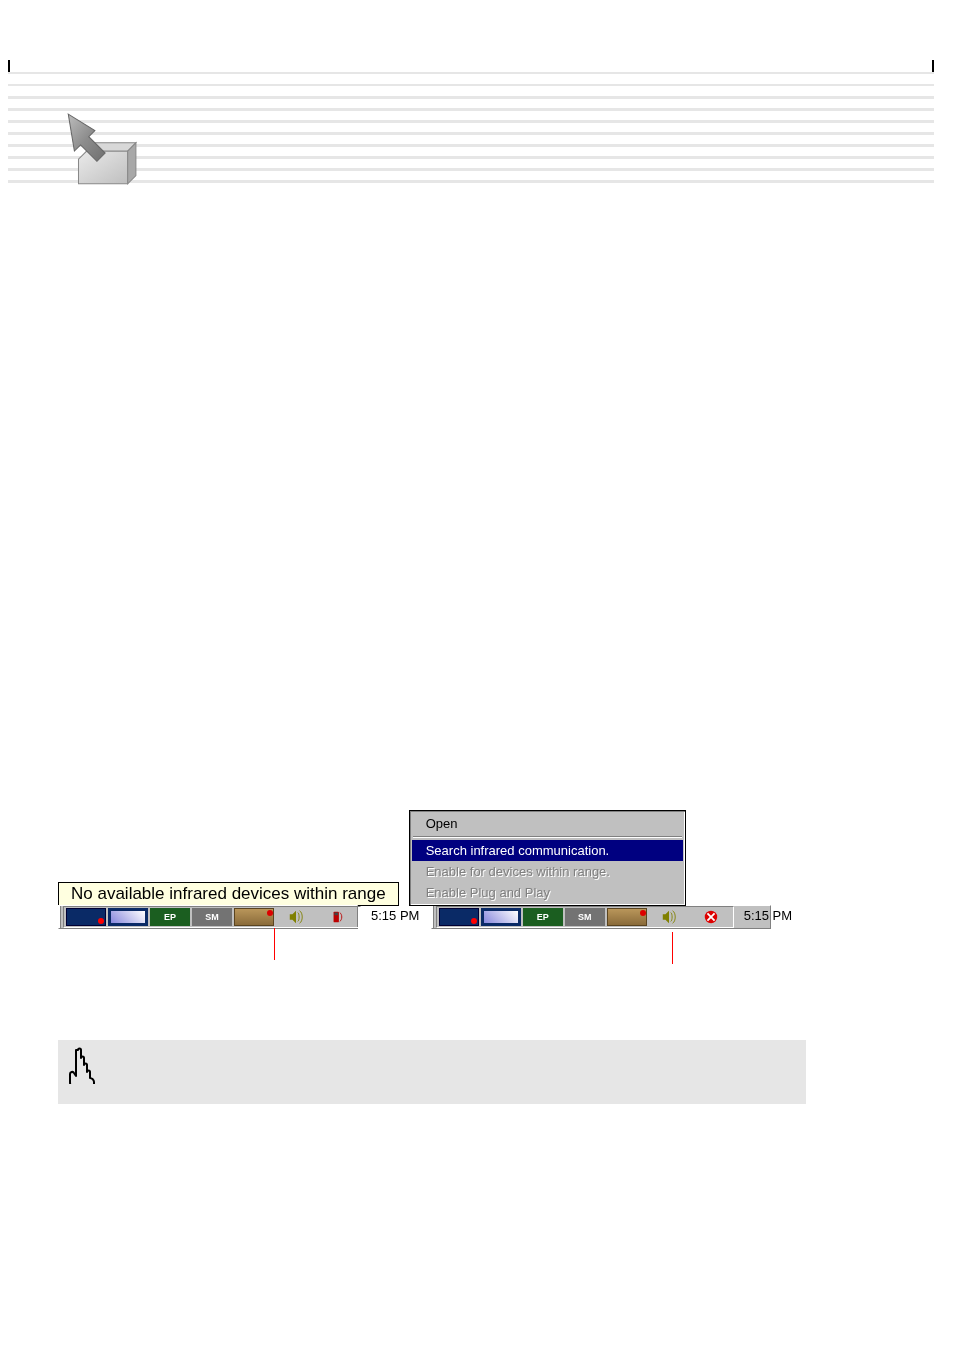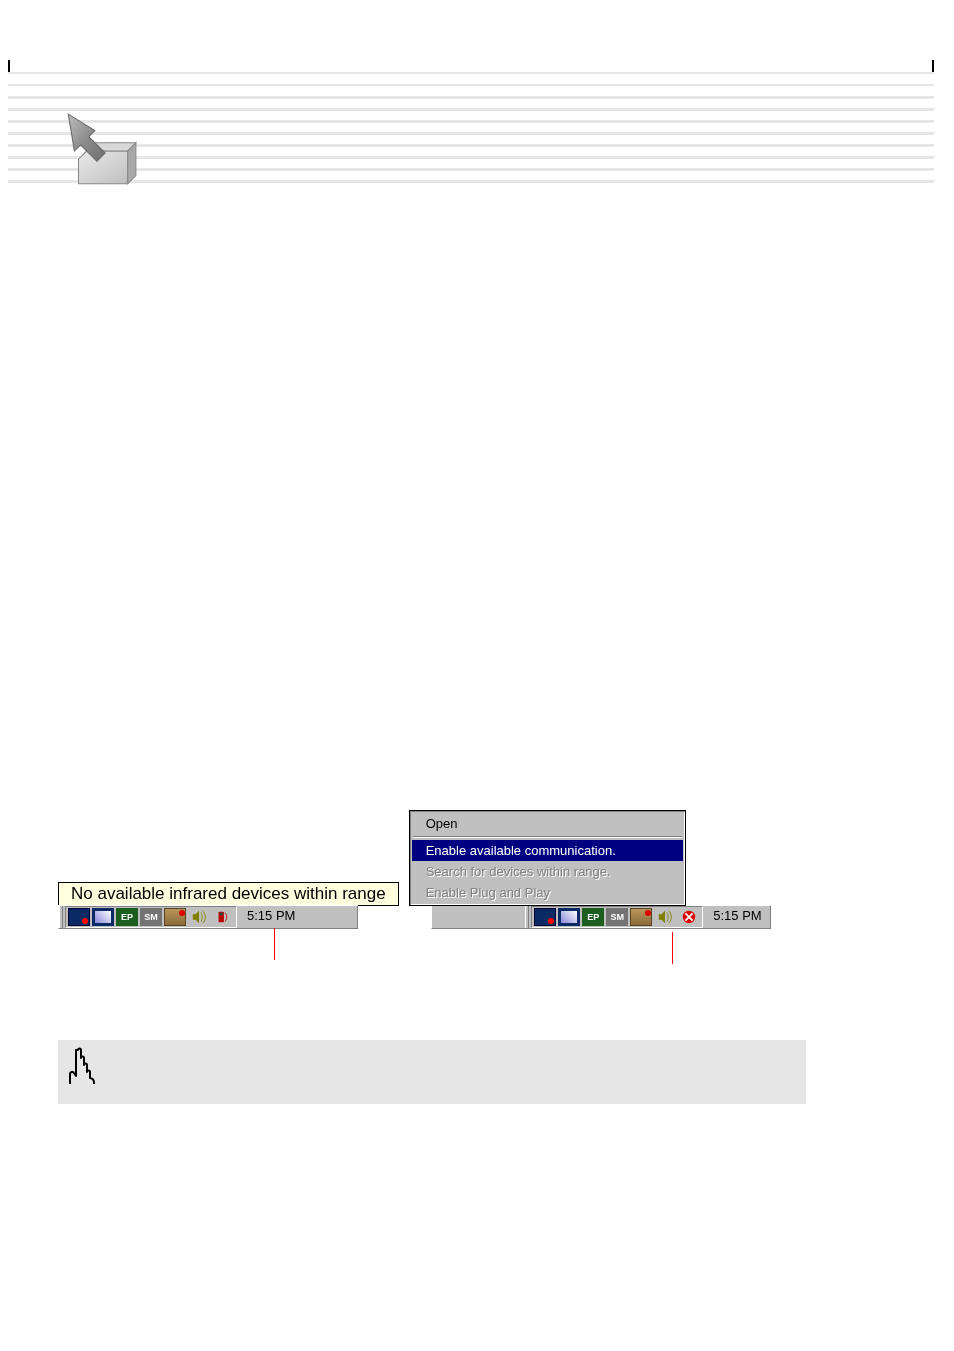--- a/index.html
+++ b/index.html
@@ -93,21 +93,21 @@
     display: flex;
     align-items: center;
     border: 1px solid #808080;
     border-bottom-color: #fff;
     border-right-color: #fff;
     padding: 1px 2px;
     gap: 2px;
     height: 22px;
   }
   .tray-icon {
-    width: 22px;
+    width: 40px;
     height: 18px;
     display: flex;
     align-items: center;
     justify-content: center;
     position: relative;
   }
   .taskbar .clock {
     padding: 0 8px 4px 10px;
     display: flex;
     align-items: center;
@@ -247,22 +247,22 @@
         </div>
         <div class="clock">5:15 PM</div>
       </div>
       <div class="red-pointer" style="left:216px; top:46px;"></div>
     </div>
 
     <div class="shot shot-b-wrap" style="position:relative;">
       <div class="ctx-menu">
         <div class="ctx-item">Open</div>
         <div class="ctx-sep"></div>
-        <div class="ctx-item highlight">Enable available communication.</div>
-        <div class="ctx-item disabled">Search for devices within range.</div>
+        <div class="ctx-item highlight">Search infrared communication.</div>
+        <div class="ctx-item disabled">Enable for devices within range.</div>
         <div class="ctx-item disabled">Enable Plug and Play</div>
       </div>
       <div class="taskbar" style="width:340px; margin-left:12px;">
         <div style="flex:1"></div>
         <div class="grip"></div>
         <div class="tray">
           <div class="tray-icon ico-display"></div>
           <div class="tray-icon ico-net"></div>
           <div class="tray-icon ico-ep">EP</div>
           <div class="tray-icon ico-sm">SM</div>

